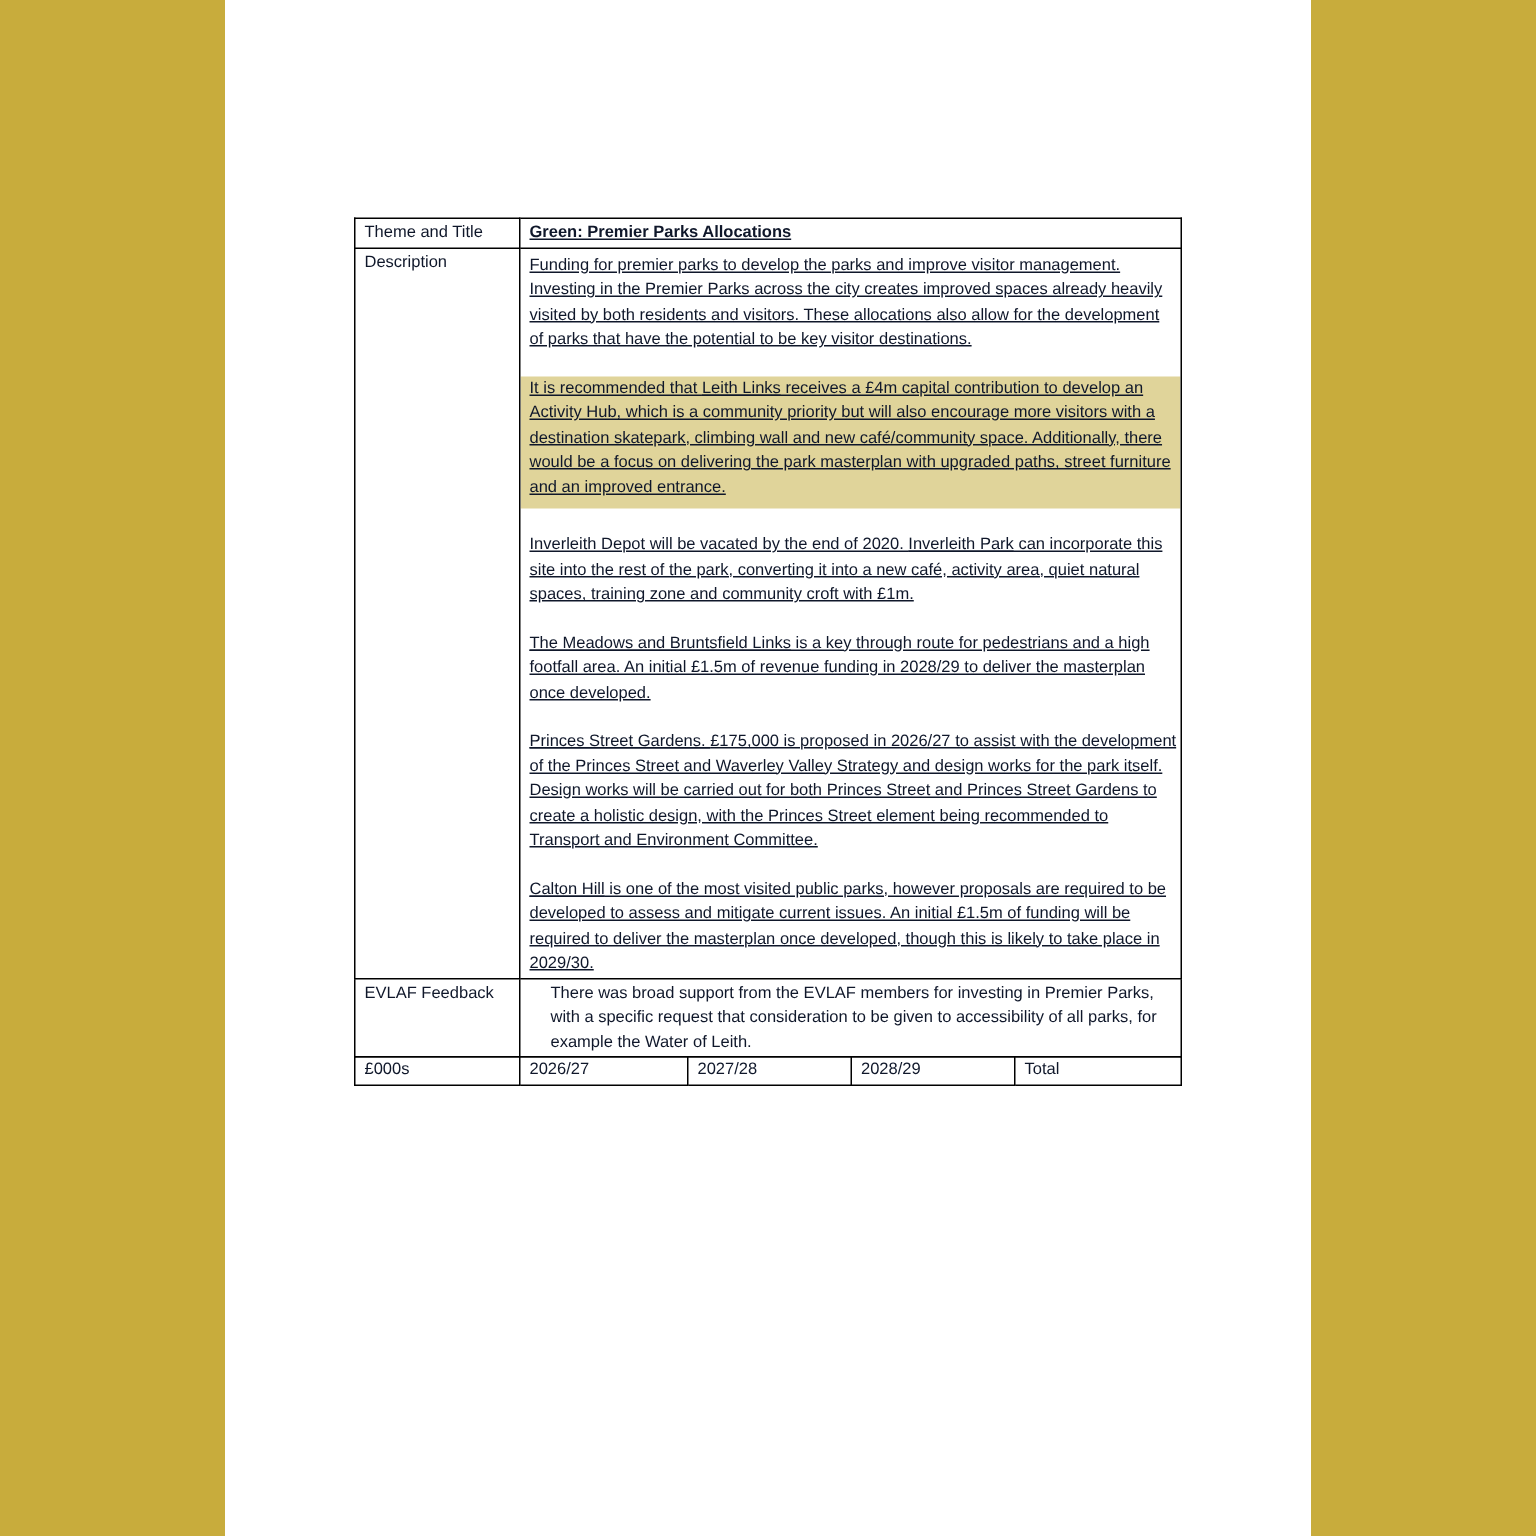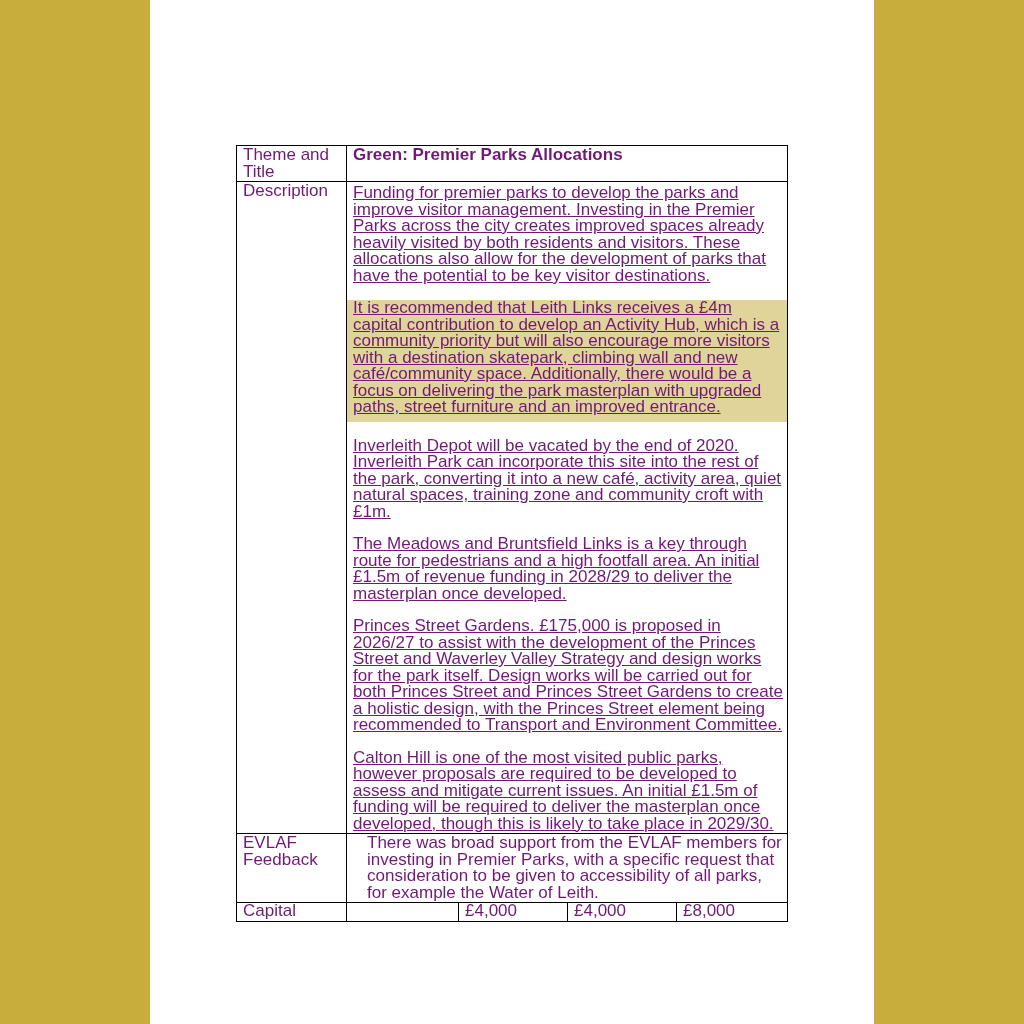--- a/index.html
+++ b/index.html
@@ -28,35 +28,36 @@
   .doc {
     position: absolute;
     left: 236px;
     top: 145px;
     width: 551px;
   }
   table {
     border-collapse: collapse;
     table-layout: fixed;
     width: 551px;
-    font-size: 17px;
+    font-size: 11px;
     line-height: 16.5px;
-    color: #701a75;
+    color: #0f172a;
   }
   td {
     border: 1px solid #000000;
     vertical-align: top;
     overflow: hidden;
   }
   .label-cell {
     padding: 1px 10px 1px 6px;
   }
   .title-value-cell {
     font-weight: bold;
     padding: 1px 2px 1px 6px;
+    text-decoration: underline;
   }
   .plain-value-cell {
     padding: 1px 2px 1px 20px;
   }
   .rich-cell {
     padding: 3px 0 0 0;
     text-decoration: underline;
   }
   .para {
     margin: 0 0 16px 0;
@@ -119,22 +120,22 @@
   <table class="finance">
     <colgroup>
       <col style="width:110px">
       <col style="width:112px">
       <col style="width:109px">
       <col style="width:109px">
       <col style="width:111px">
     </colgroup>
     <tbody>
       <tr>
-        <td>Capital</td>
-        <td></td>
-        <td>£4,000</td>
-        <td>£4,000</td>
-        <td>£8,000</td>
+        <td>£000s</td>
+        <td>2026/27</td>
+        <td>2027/28</td>
+        <td>2028/29</td>
+        <td>Total</td>
       </tr>
     </tbody>
   </table>
 
 </div>
 
 </body></html>

